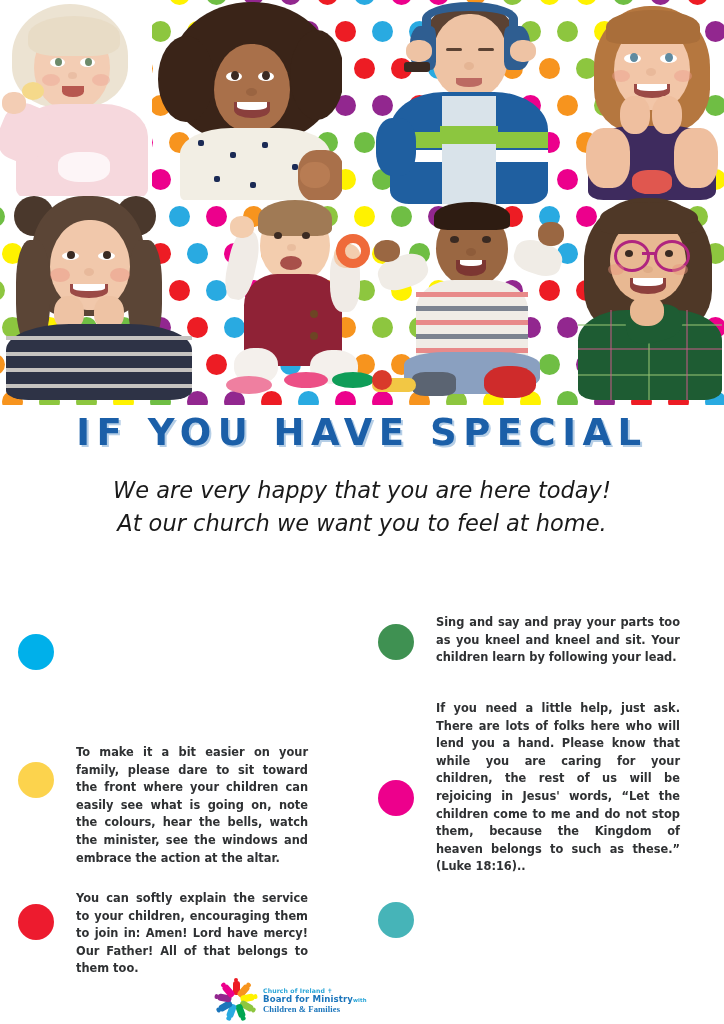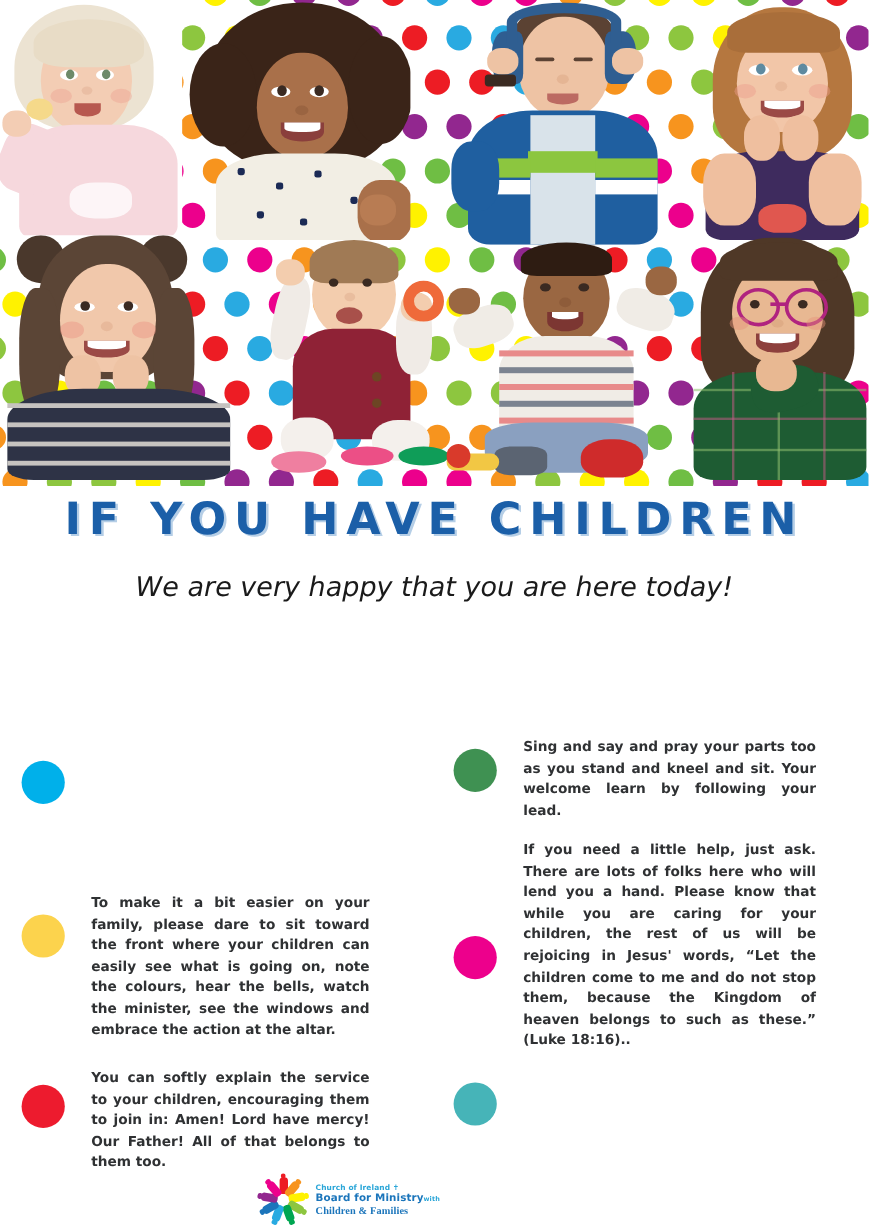--- a/index.html
+++ b/index.html
@@ -545,23 +545,24 @@
         <div class="stripe" style="left:74px;top:112px;width:2px;height:90px;background:#8fbf6f;opacity:.55;"></div>
         <div class="stripe" style="left:112px;top:112px;width:2px;height:90px;background:#c95a8a;opacity:.5;"></div>
         <div class="arm" style="left:52px;top:108px;width:56px;height:36px;background:#1e5c33;transform:rotate(-14deg);"></div>
         <div class="hand" style="left:56px;top:98px;width:34px;height:30px;background:#e8b892;"></div>
       </div>
 
     </div>
   </div>
 
   <div class="headings">
-    <div class="h1 line2">IF YOU HAVE CHILDREN</div>
+    <div class="h1 line2">IF YOU HAVE SPECIAL</div>
     <div class="sub">
       <div>We are very happy that you are here today!</div>
+      <div>At our church we want you to feel at home.</div>
     </div>
   </div>
 
   <div class="cols">
 
     <div class="col left">
 
       <div class="item" style="left:0;top:4px;width:332px;">
         <div class="bullet" style="width:36px;height:36px;background:#00b0ea;margin-top:18px;"></div>
       </div>
@@ -575,21 +576,21 @@
         <div class="bullet" style="width:36px;height:36px;background:#ed1b2e;margin-top:14px;"></div>
         <div class="btext" style="margin-left:22px;width:232px;">You can softly explain the service to your children, encouraging them to join in: Amen! Lord have mercy! Our Father! All of that belongs to them too.</div>
       </div>
 
     </div>
 
     <div class="col right">
 
       <div class="item" style="left:0;top:2px;width:336px;">
         <div class="bullet" style="width:36px;height:36px;background:#3f9152;margin-top:10px;"></div>
-        <div class="btext" style="margin-left:22px;width:244px;">Sing and say and pray your parts too as you stand and kneel and sit. Your welcome learn by following your lead.</div>
+        <div class="btext" style="margin-left:22px;width:244px;">Sing and say and pray your parts too as you kneel and kneel and sit. Your children learn by following your lead.</div>
       </div>
 
       <div class="item" style="left:0;top:88px;width:336px;">
         <div class="bullet" style="width:36px;height:36px;background:#ed008c;margin-top:80px;"></div>
         <div class="btext" style="margin-left:22px;width:244px;">If you need a little help, just ask. There are lots of folks here who will lend you a hand. Please know that while you are caring for your children, the rest of us will be rejoicing in Jesus' words, “Let the children come to me and do not stop them, because the Kingdom of heaven belongs to such as these.” (Luke 18:16)..</div>
       </div>
 
       <div class="item" style="left:0;top:268px;width:336px;">
         <div class="bullet" style="width:36px;height:36px;background:#46b4b8;margin-top:22px;"></div>
       </div>

